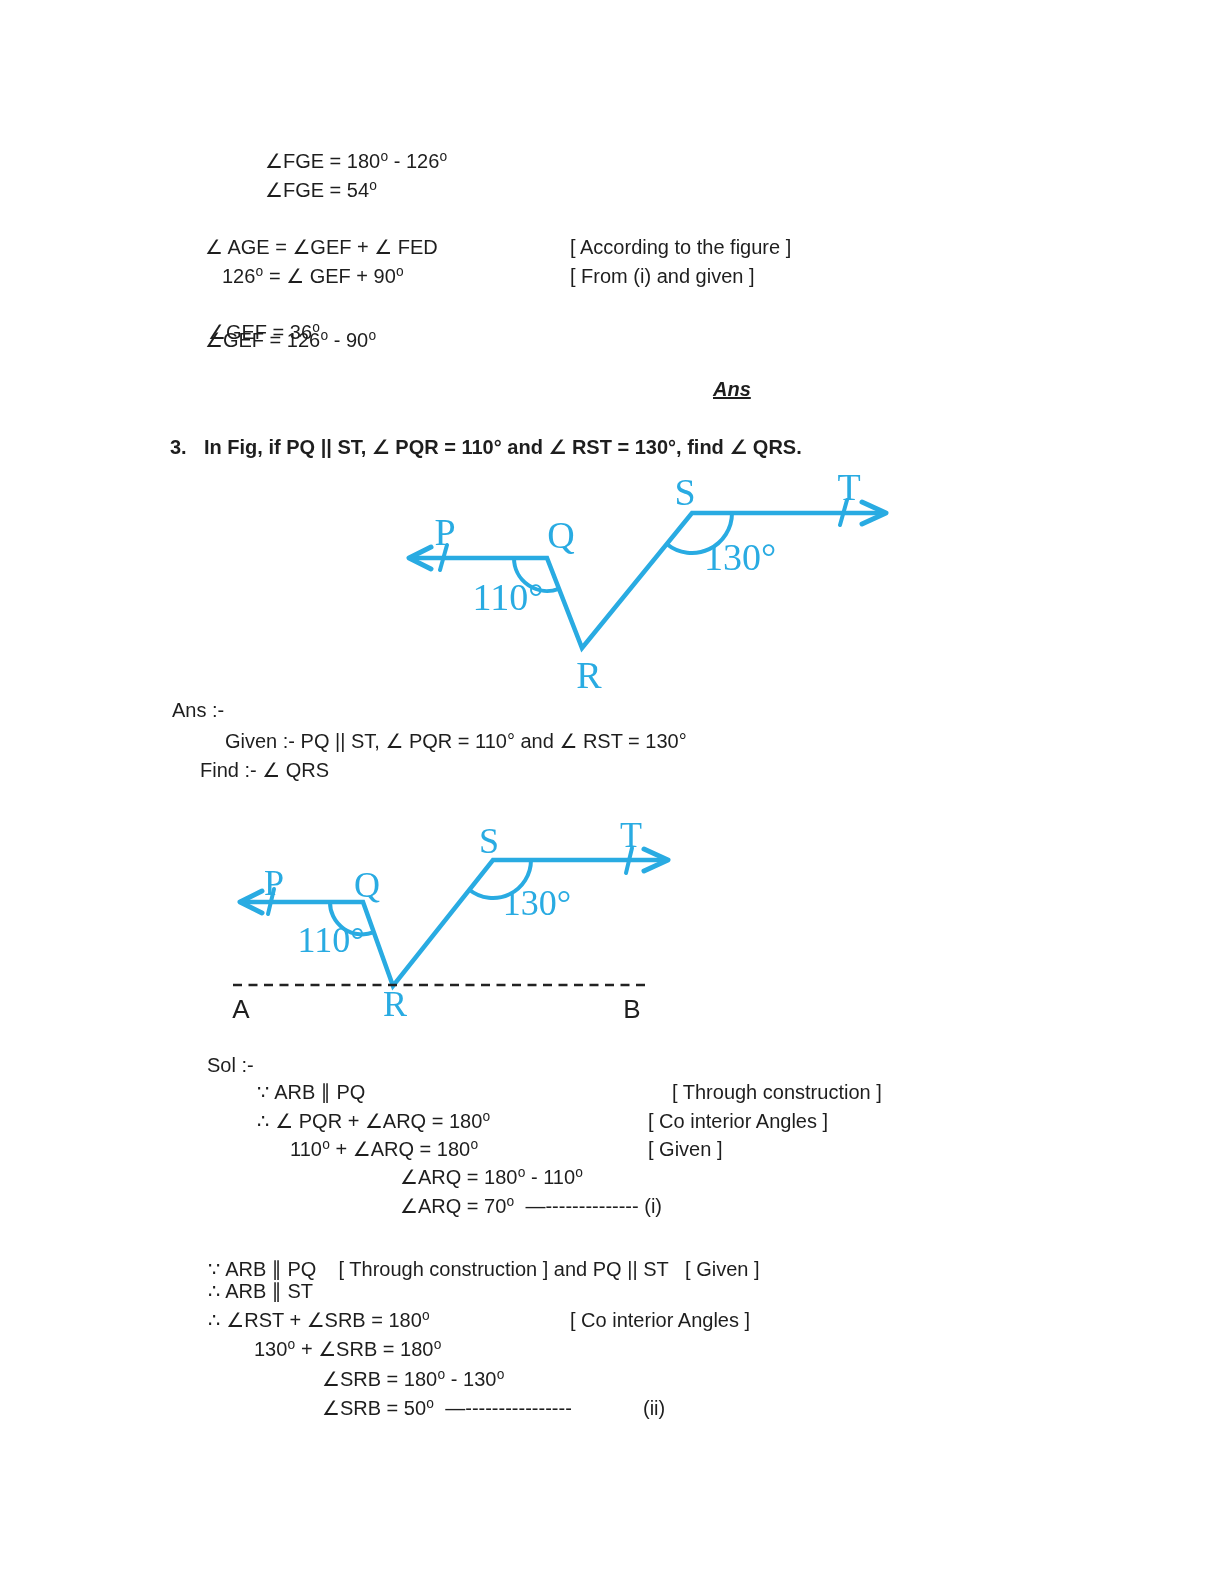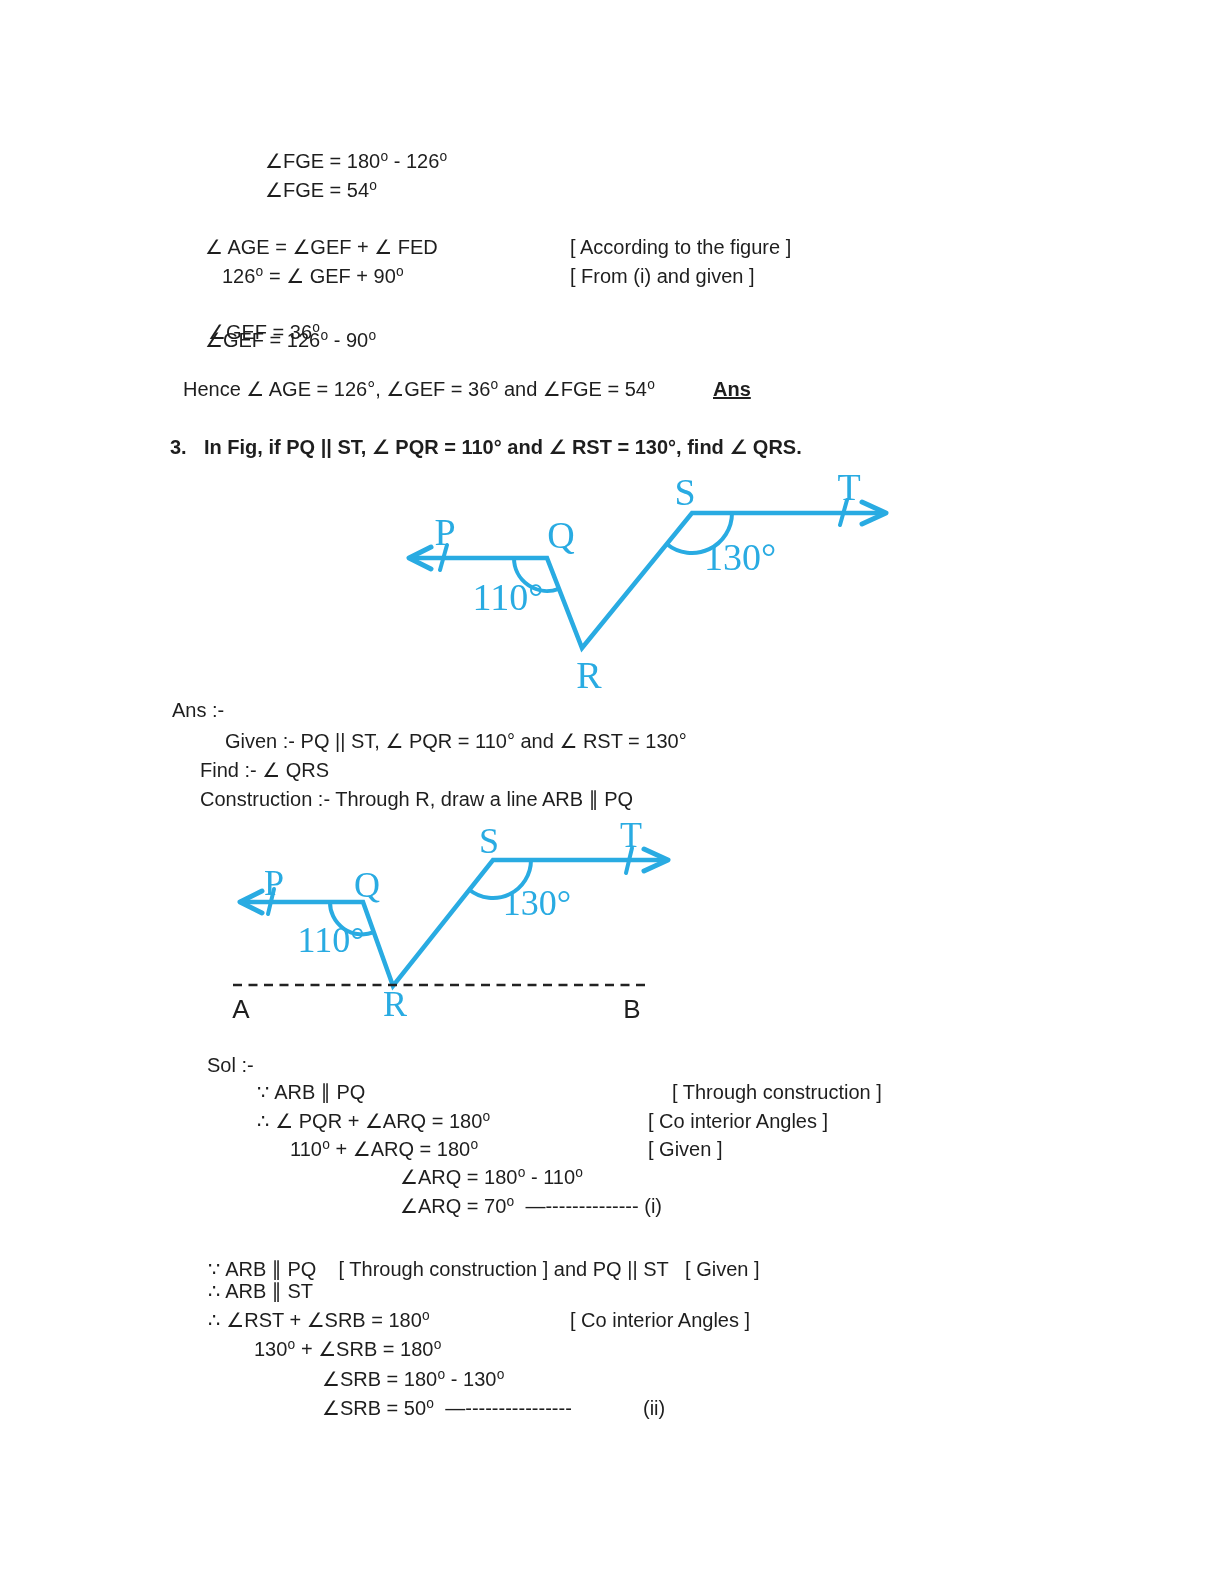--- a/index.html
+++ b/index.html
@@ -12,21 +12,21 @@
     overflow:hidden;
   }
   .line{
     position:absolute;
     font-size:20px;
     line-height:26px;
     white-space:pre;
     color:#1e1e1e;
   }
   .bold{font-weight:bold;}
-  .ansbadge{font-weight:bold;text-decoration:underline;}
+  .ansbadge{font-weight:bold;text-decoration:underline;font-style:italic;}
   .figsvg{position:absolute;overflow:visible;}
   .figlabel{
     font-family:"Liberation Serif","DejaVu Serif",serif;
     fill:#29ABE2;
   }
   .ablabel{
     font-family:"Liberation Sans","DejaVu Sans",sans-serif;
     fill:#1e1e1e;
   }
 </style>
@@ -36,21 +36,20 @@
 <div id="page">
 
   <div class="line" style="left:265px;top:148px;">∠FGE = 180⁰ - 126⁰</div>
   <div class="line" style="left:265px;top:177px;">∠FGE = 54⁰</div>
   <div class="line" style="left:205px;top:234px;">∠ AGE = ∠GEF + ∠ FED</div>
   <div class="line" style="left:570px;top:234px;">[ According to the figure ]</div>
   <div class="line" style="left:222px;top:263px;">126⁰ = ∠ GEF + 90⁰</div>
   <div class="line" style="left:570px;top:263px;">[ From (i) and given ]</div>
   <div class="line" style="left:205px;top:291px;margin-top:36px;">∠GEF = 126⁰ - 90⁰</div>
   <div class="line" style="left:208px;top:319px;">∠GEF = 36⁰</div>
-  <div class="line" style="left:183px;top:376px;">Hence ∠ AGE = 126°, ∠GEF = 36⁰ and ∠FGE = 54⁰</div>
   <div class="line ansbadge" style="left:713px;top:376px;">Ans</div>
 
   <div class="line bold" style="left:170px;top:434px;">3.</div>
   <div class="line bold" style="left:204px;top:434px;">In Fig, if PQ || ST, ∠ PQR = 110° and ∠ RST = 130°, find ∠ QRS.</div>
 
   <svg class="figsvg" style="left:400px;top:468px;" width="500" height="235" viewBox="0 0 500 235">
     <polyline points="10,90 147,90 182,180 292,45 485,45" fill="none" stroke="#29ABE2" stroke-width="4.5" stroke-linejoin="miter"></polyline>
     <polyline points="31,79 9,90 31,101" fill="none" stroke="#29ABE2" stroke-width="5" stroke-linecap="round" stroke-linejoin="round"></polyline>
     <polyline points="462,34 486,45 462,56" fill="none" stroke="#29ABE2" stroke-width="5" stroke-linecap="round" stroke-linejoin="round"></polyline>
     <line x1="47" y1="77" x2="40" y2="102" stroke="#29ABE2" stroke-width="4" stroke-linecap="round"></line>
@@ -62,21 +61,20 @@
     <text class="figlabel" x="189" y="220" font-size="38" text-anchor="middle">R</text>
     <text class="figlabel" x="285" y="37" font-size="38" text-anchor="middle">S</text>
     <text class="figlabel" x="449" y="32" font-size="38" text-anchor="middle">T</text>
     <text class="figlabel" x="108" y="142" font-size="38" text-anchor="middle">110°</text>
     <text class="figlabel" x="340" y="102" font-size="38" text-anchor="middle">130°</text>
   </svg>
 
   <div class="line" style="left:172px;top:697px;">Ans :-</div>
   <div class="line" style="left:200px;top:728px;margin-left:25px;">Given :- PQ || ST, ∠ PQR = 110° and ∠ RST = 130°</div>
   <div class="line" style="left:200px;top:757px;">Find :- ∠ QRS</div>
-  <div class="line" style="left:200px;top:786px;">Construction :- Through R, draw a line ARB ∥ PQ</div>
 
   <svg class="figsvg" style="left:225px;top:805px;" width="460" height="225" viewBox="0 0 460 225">
     <polyline points="17,97 138,97 168,181 268,55 442,55" fill="none" stroke="#29ABE2" stroke-width="4.5" stroke-linejoin="miter"></polyline>
     <polyline points="37,86 15,97 37,108" fill="none" stroke="#29ABE2" stroke-width="5" stroke-linecap="round" stroke-linejoin="round"></polyline>
     <polyline points="419,44 443,55 419,66" fill="none" stroke="#29ABE2" stroke-width="5" stroke-linecap="round" stroke-linejoin="round"></polyline>
     <line x1="49" y1="84" x2="43" y2="109" stroke="#29ABE2" stroke-width="4" stroke-linecap="round"></line>
     <line x1="407" y1="43" x2="401" y2="68" stroke="#29ABE2" stroke-width="4" stroke-linecap="round"></line>
     <path d="M 105 97 A 32 32 0 0 0 148.9 127.1" fill="none" stroke="#29ABE2" stroke-width="4"></path>
     <path d="M 244.3 84.7 A 38 38 0 0 0 306 55" fill="none" stroke="#29ABE2" stroke-width="4"></path>
     <line x1="8" y1="180" x2="421" y2="180" stroke="#222222" stroke-width="2.5" stroke-dasharray="9 6.5"></line>

